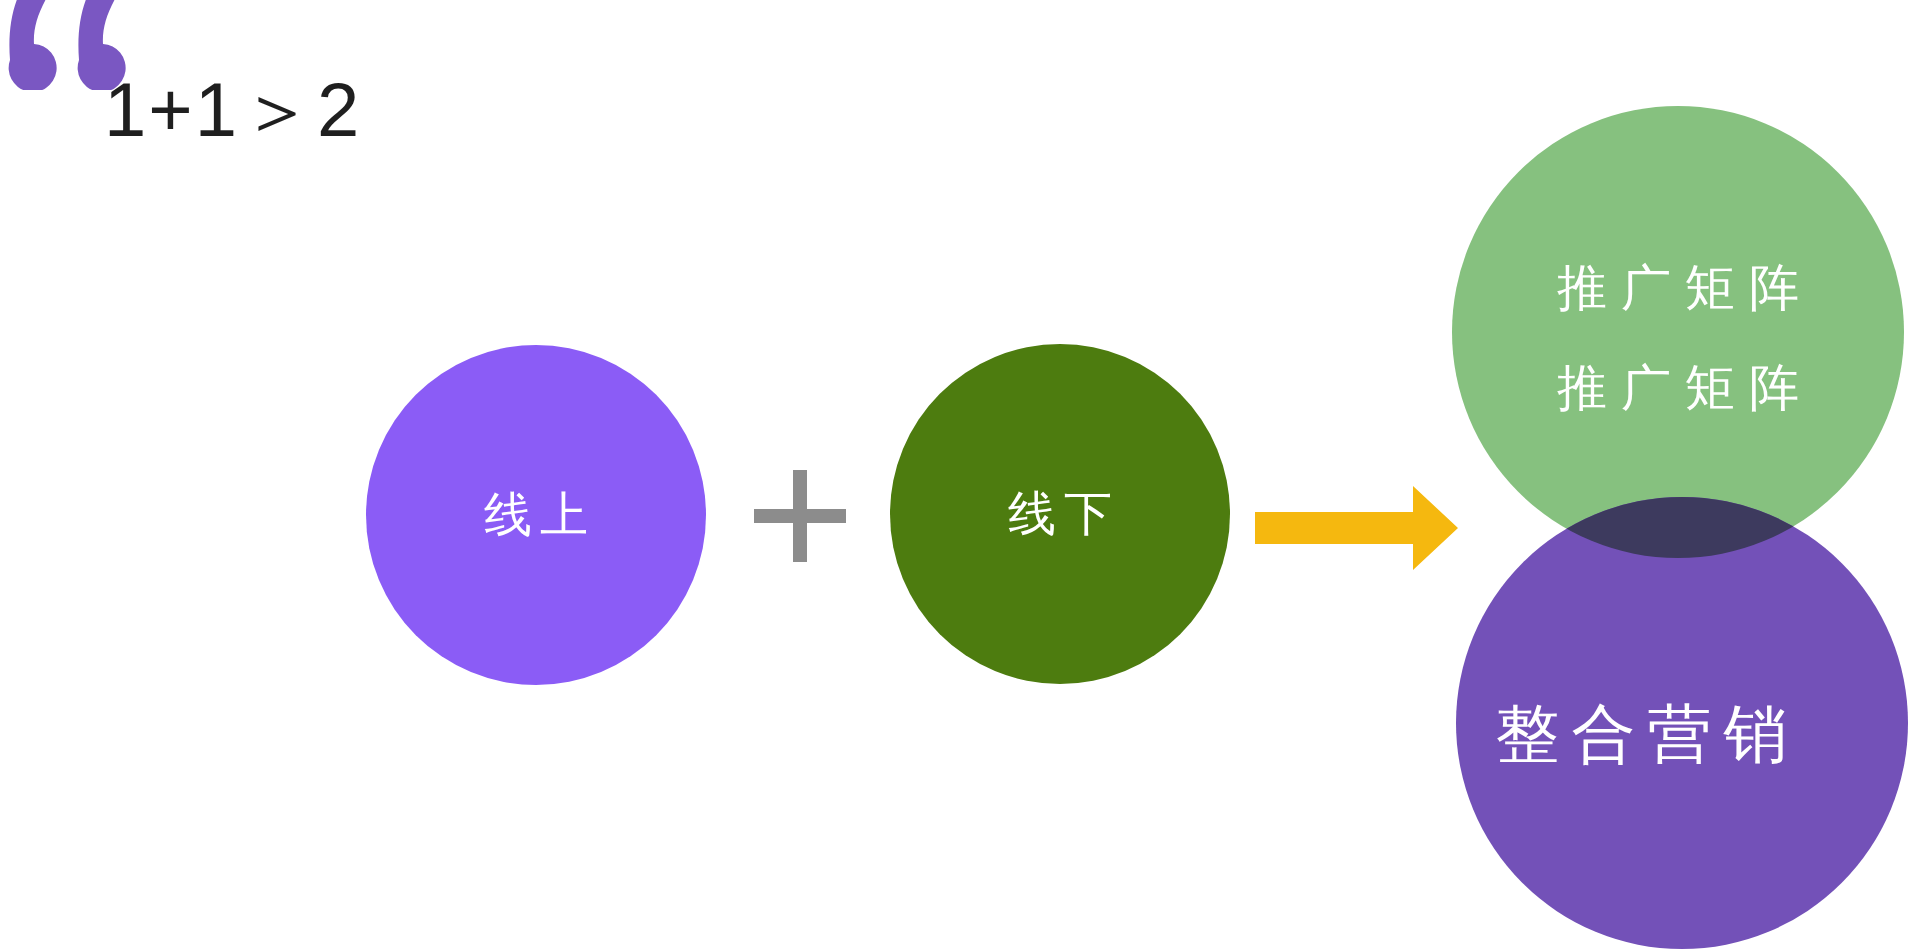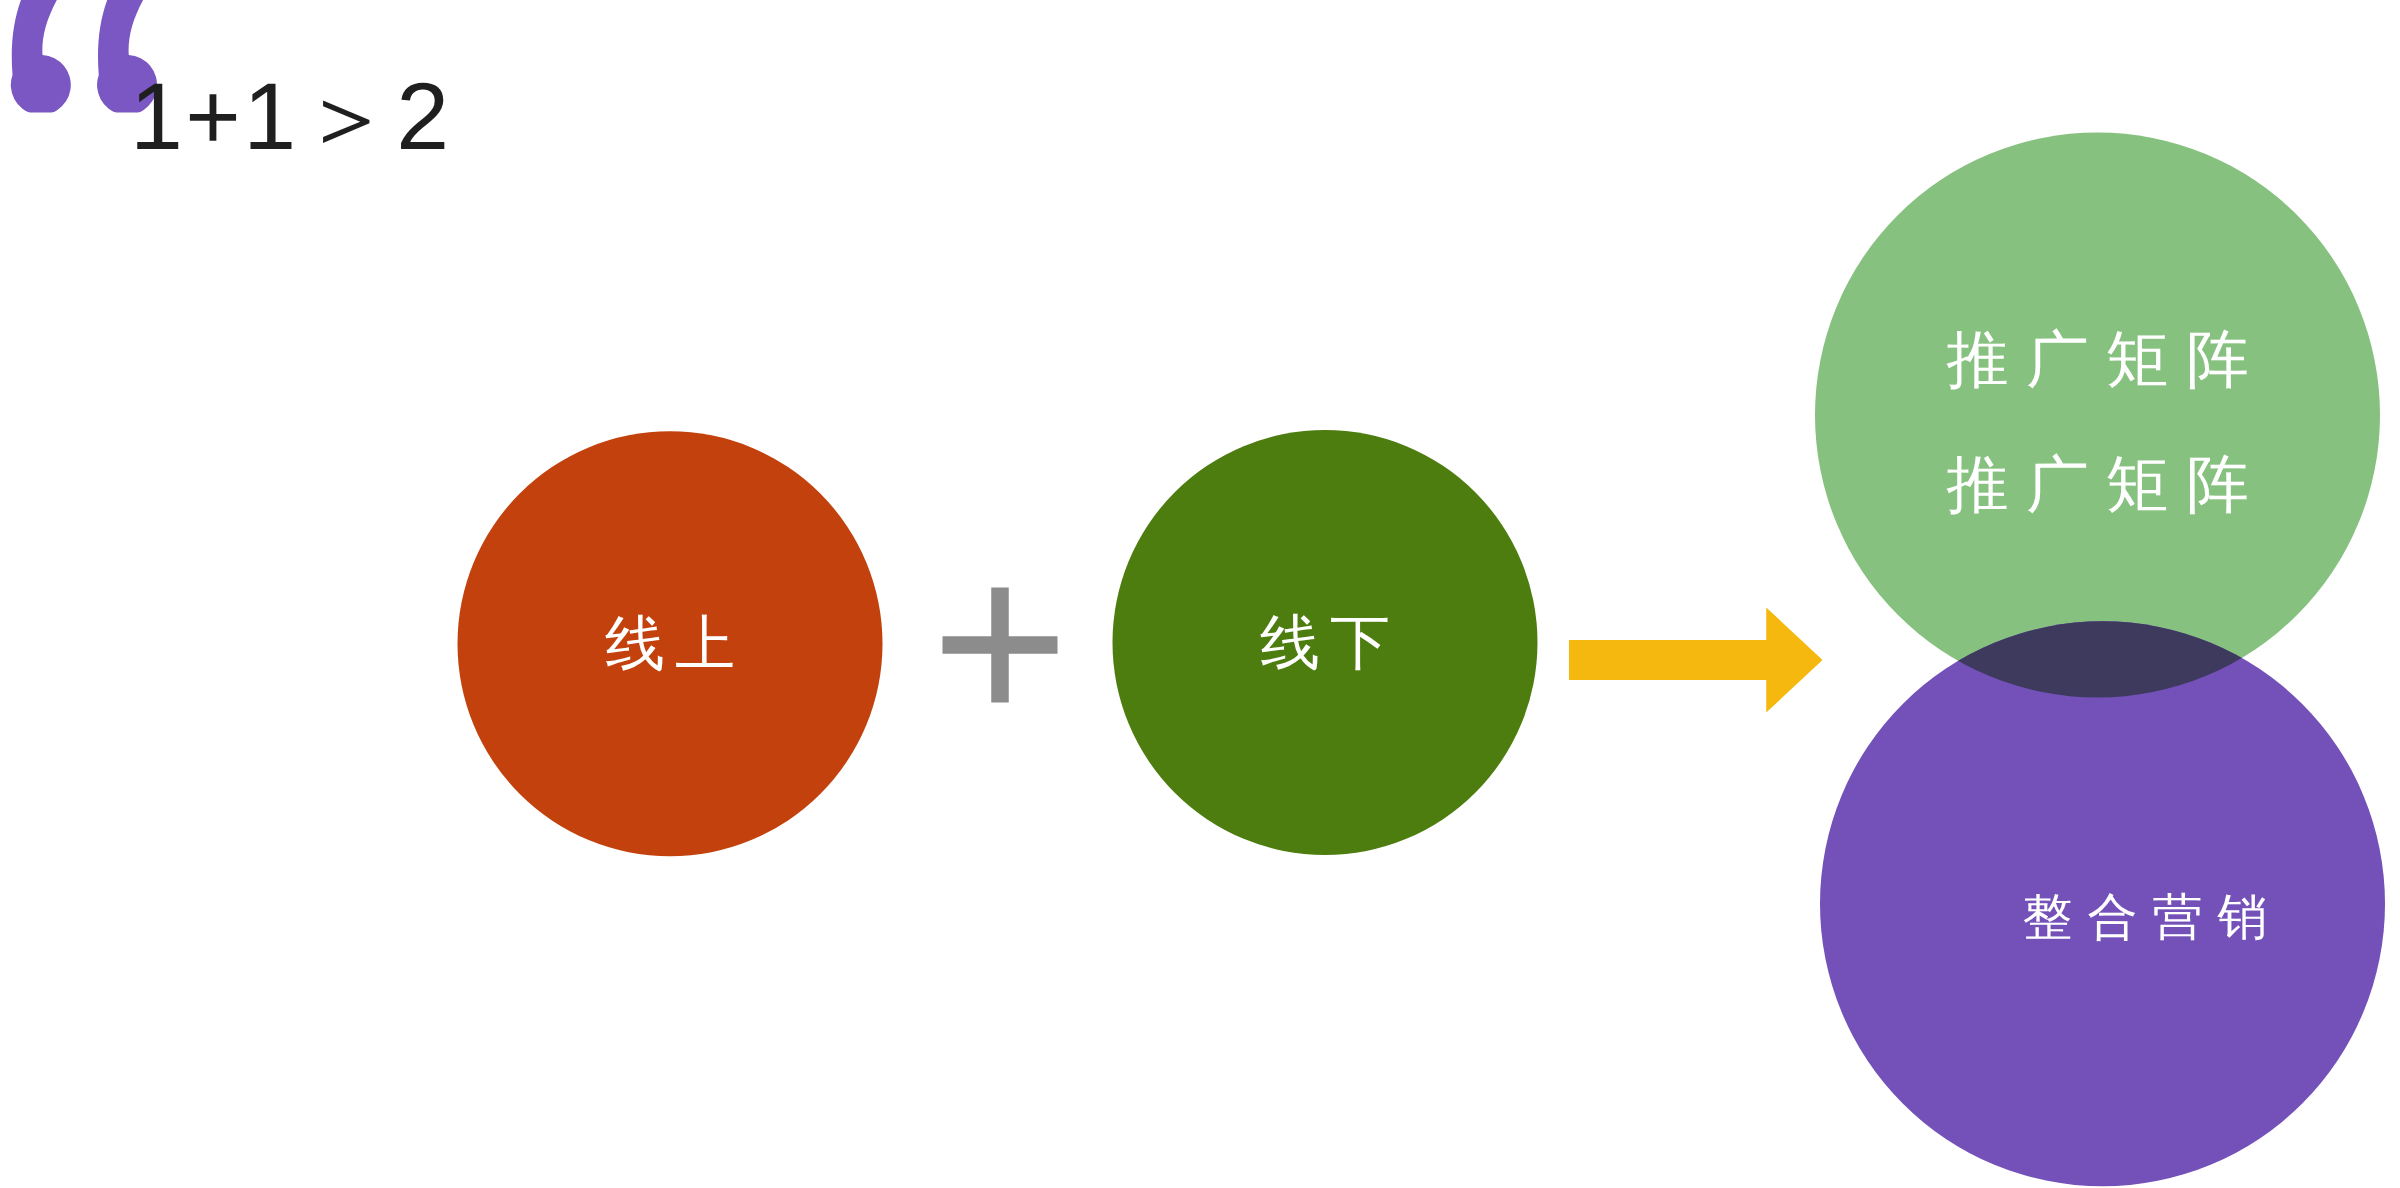--- a/index.html
+++ b/index.html
@@ -11,21 +11,21 @@
     background: #ffffff;
     overflow: hidden;
     font-family: "Liberation Sans", sans-serif;
   }
   .abs { position: absolute; }
 
   .quote-svg { left: 6px; top: 0; width: 124px; height: 90px; overflow: hidden; }
 
   .slide-title {
     left: 104px;
-    top: 56px;
+    top: 72px;
     font-size: 76px;
     line-height: 1.0;
     font-weight: 400;
     letter-spacing: 2px;
     white-space: nowrap;
   }
 
   .circle {
     border-radius: 50%;
     display: flex;
@@ -59,40 +59,39 @@
     font-size: 50px;
     line-height: 100px;
     letter-spacing: 14px;
     text-indent: 14px;
   }
   .venn-label-bottom {
     left: 1457px;
     top: 705px;
     width: 369px;
     height: 58px;
-    font-size: 40px;
+    font-size: 64px;
     line-height: 58px;
     letter-spacing: 12px;
     text-indent: 12px;
-    text-align: right;
   }
 </style>
 </head>
 <body>
 
 <div>
 
   <svg class="abs quote-svg" viewBox="0 0 124 90" xmlns="http://www.w3.org/2000/svg" aria-hidden="true">
     <path d="M 14 -8 L 44 -8 C 32 12 27 28 28 44 A 24 24 0 1 1 4 60 C 2 34 5 12 14 -8 Z" fill="#7A57C2"></path>
     <path d="M 83 -8 L 113 -8 C 101 12 96 28 97 44 A 24 24 0 1 1 73 60 C 71 34 74 12 83 -8 Z" fill="#7A57C2"></path>
   </svg>
 
   <div class="abs slide-title" style="color: rgb(31, 31, 31);">1+1＞2</div>
 
-  <div class="abs circle circle-small circle-online" style="background-color: #c2410c;">
+  <div class="abs circle circle-small circle-online" style="background-color: #8b5cf6;">
     <span>线上</span>
   </div>
 
   <svg class="abs plus-svg" viewBox="0 0 96 96" xmlns="http://www.w3.org/2000/svg" aria-hidden="true">
     <rect x="2" y="41" width="92" height="14" fill="#8C8C8C"></rect>
     <rect x="41" y="2" width="14" height="92" fill="#8C8C8C"></rect>
   </svg>
 
   <div class="abs circle circle-small circle-offline" style="background-color: #4d7c0f;">
     <span>线下</span>

